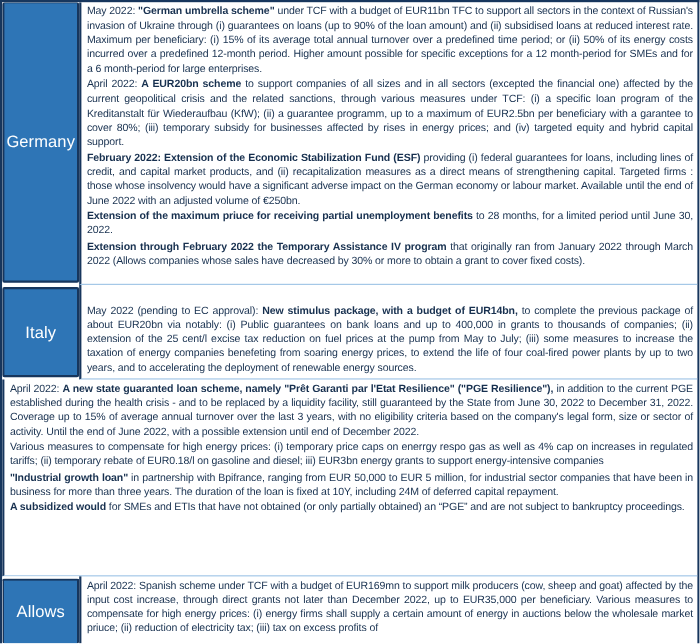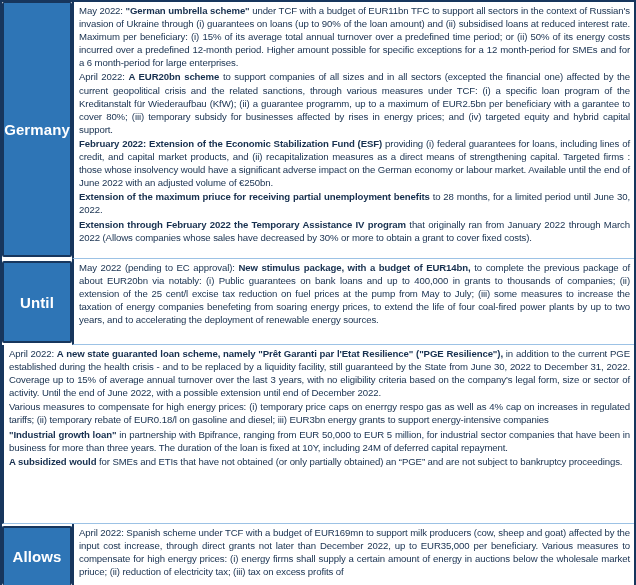--- a/index.html
+++ b/index.html
@@ -34,33 +34,33 @@
     flex:1;
     background:var(--cell-blue);
     border:2px solid var(--border-dark);
     border-radius:2px;
     margin:2px 0;
     display:flex;align-items:center;justify-content:center;
   }
   .row:first-child .country-box{margin-top:0;border-top-width:1px;}
   .row:last-child .country-box{margin-bottom:0;border-bottom-width:0;}
   .country-label{
-    color:#ffffff;font-weight:bold;font-size:15px;
+    color:#ffffff;font-weight:normal;font-size:15px;
     letter-spacing:0.1px;
   }
   .text-cell{
     flex:1;
     border-left:2px solid var(--border-dark);
     box-sizing:border-box;
     padding:2px 4px 2px 5px;
     display:flex;flex-direction:column;justify-content:flex-start;
     overflow:hidden;
   }
   .row:not(:last-child) .text-cell{border-bottom:1.5px solid var(--sep-blue);}
-  .row:nth-child(2) .text-cell{justify-content:flex-start;}
+  .row:nth-child(2) .text-cell{justify-content:flex-end;}
   .text-cell p{
     margin:0 0 1px 0;
     font-size:9.6px;line-height:13.1px;letter-spacing:-0.1px;
     color:var(--text-color);
     text-align:justify;
   }
   .seg-bold{font-weight:bold;}
   .seg-underline{}
 </style>
 </head>
@@ -77,21 +77,21 @@
         <p><span class="seg-underline">May 2022</span><span class="seg-regular">: </span><span class="seg-bold">"German umbrella scheme"</span><span class="seg-regular"> under TCF with a budget of EUR11bn TFC to support all sectors in the context of Russian's invasion of Ukraine through (i) guarantees on loans (up to 90% of the loan amount) and (ii) subsidised loans at reduced interest rate. Maximum per beneficiary: (i) 15% of its average total annual turnover over a predefined time period; or (ii) 50% of its energy costs incurred over a predefined 12-month period. Higher amount possible for specific exceptions for a 12 month-period for SMEs and for a 6 month-period for large enterprises.</span></p>
         <p><span class="seg-underline">April 2022:</span><span class="seg-regular"> </span><span class="seg-bold">A EUR20bn scheme</span><span class="seg-regular"> to support companies of all sizes and in all sectors (excepted the financial one) affected by the current geopolitical crisis and the related sanctions, through various measures under TCF: (i) a specific loan program of the Kreditanstalt für Wiederaufbau (KfW); (ii) a guarantee programm, up to a maximum of EUR2.5bn per beneficiary with a garantee to cover 80%; (iii) temporary subsidy for businesses affected by rises in energy prices; and (iv) targeted equity and hybrid capital support.</span></p>
         <p><span class="seg-bold">February 2022: Extension of the Economic Stabilization Fund (ESF)</span><span class="seg-regular"> providing (i) federal guarantees for loans, including lines of credit, and capital market products, and (ii) recapitalization measures as a direct means of strengthening capital. Targeted firms : those whose insolvency would have a significant adverse impact on the German economy or labour market. Available until the end of June 2022 with an adjusted volume of €250bn.</span></p>
         <p><span class="seg-bold">Extension of the maximum priuce for receiving partial unemployment benefits</span><span class="seg-regular"> to 28 months, for a limited period until June 30, 2022.</span></p>
         <p><span class="seg-bold">Extension through February 2022 the Temporary Assistance IV program</span><span class="seg-regular"> that originally ran from January 2022 through March 2022 (Allows companies whose sales have decreased by 30% or more to obtain a grant to cover fixed costs).</span></p>
       </div>
     </div>
     <div class="row">
       <div class="country-cell">
         <div class="country-box">
-          <span class="country-label">Until</span>
+          <span class="country-label">Italy</span>
         </div>
       </div>
       <div class="text-cell">
         <p><span class="seg-regular">May 2022 (pending to EC approval): </span><span class="seg-bold">New stimulus package, with a budget of EUR14bn,</span><span class="seg-regular"> to complete the previous package of about EUR20bn via notably: (i) Public guarantees on bank loans and up to 400,000 in grants to thousands of companies; (ii) extension of the 25 cent/l excise tax reduction on fuel prices at the pump from May to July; (iii) some measures to increase the taxation of energy companies benefeting from soaring energy prices, to extend the life of four coal-fired power plants by up to two years, and to accelerating the deployment of renewable energy sources.</span></p>
       </div>
     </div>
     <div class="row">
       <div class="text-cell">
         <p><span class="seg-regular">April 2022: </span><span class="seg-bold">A new state guaranted loan scheme, namely "Prêt Garanti par l'Etat Resilience" ("PGE Resilience"),</span><span class="seg-regular"> in addition to the current PGE established during the health crisis - and to be replaced by a liquidity facility, still guaranteed by the State from June 30, 2022 to December 31, 2022. Coverage up to 15% of average annual turnover over the last 3 years, with no eligibility criteria based on the company's legal form, size or sector of activity. Until the end of June 2022, with a possible extension until end of December 2022.</span></p>
         <p><span class="seg-regular">Various measures to compensate for high energy prices: (i) temporary price caps on enerrgy respo gas as well as 4% cap on increases in regulated tariffs; (ii) temporary rebate of EUR0.18/l on gasoline and diesel; iii) EUR3bn energy grants to support energy-intensive companies</span></p>

